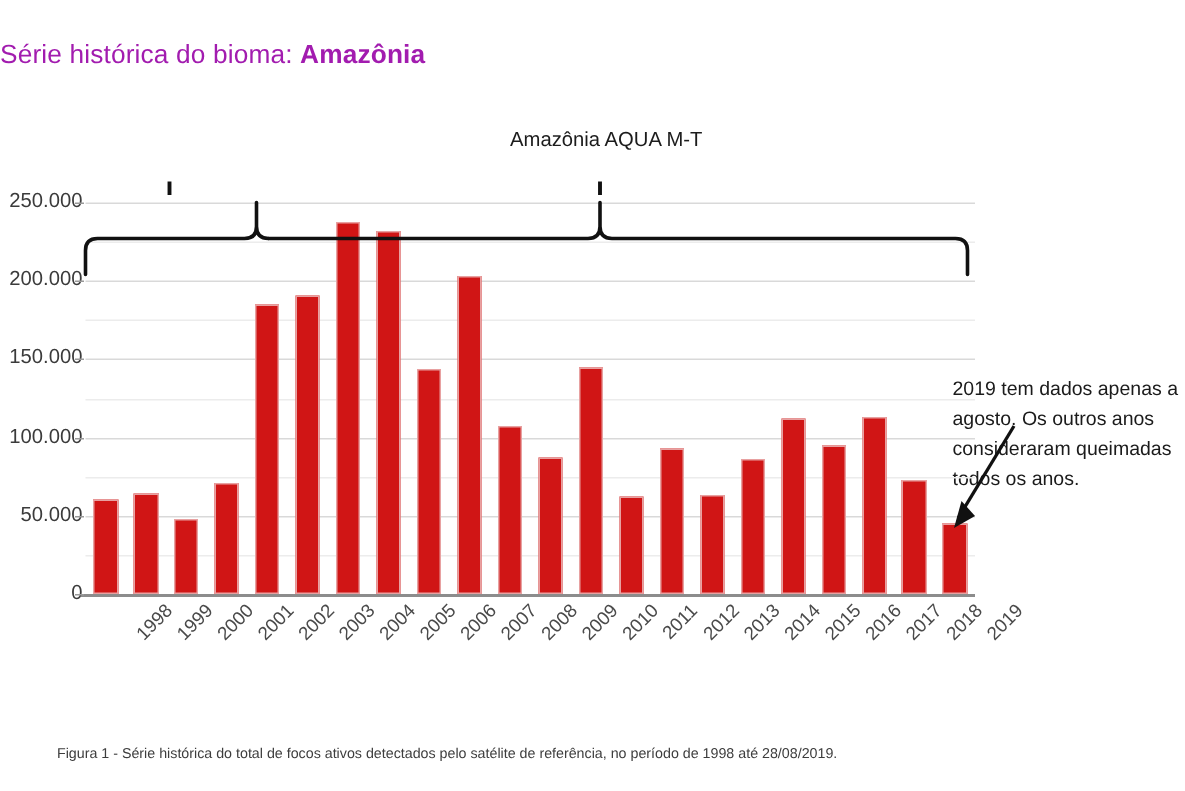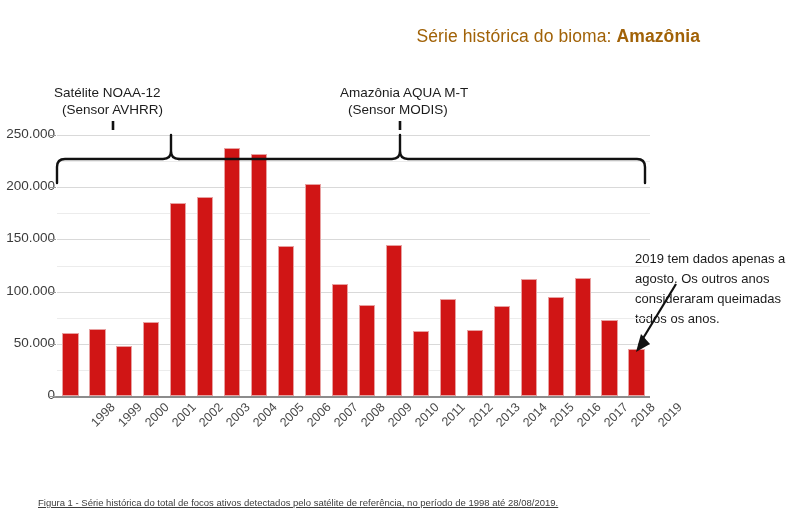--- a/index.html
+++ b/index.html
@@ -22,23 +22,23 @@
     width: 790px;
     height: 527px;
   }
 
   
   .chart-title {
     position: absolute;
     left: 0;
     top: 26px;
     width: 700px;
-    text-align: right;
+    text-align: left;
     font-size: 17.5px;
-    color: #a16207;
+    color: #a21caf;
     letter-spacing: .1px;
     white-space: nowrap;
   }
   .chart-title .strong { font-weight: bold; }
 
   
   .plot {
     position: absolute;
     left: 57px;
     top: 130px;
@@ -147,40 +147,34 @@
     pointer-events: none;
   }
 
   .caption {
     position: absolute;
     left: 38px;
     top: 497px;
     font-size: 9.5px;
     color: #3d3d3d;
     white-space: nowrap;
-    text-decoration: underline;
   }
 </style>
 </head>
 <body>
 
 <div id="figure">
 
   <div class="chart-title">
     <span>Série histórica do bioma: </span><span class="strong">Amazônia</span>
   </div>
 
-  <div class="annot noaa">
-    <span class="l1">Satélite NOAA-12</span>
-    <span class="l2">(Sensor AVHRR)</span>
-  </div>
 
   <div class="annot aqua">
     <span class="l1">Amazônia AQUA M-T</span>
-    <span class="l2">(Sensor MODIS)</span>
   </div>
 
   <div class="note-2019">
     <span>2019 tem dados apenas a</span>
     <span>agosto. Os outros anos</span>
     <span>consideraram queimadas</span>
     <span>todos os anos.</span>
   </div>
 
   <div class="plot">

